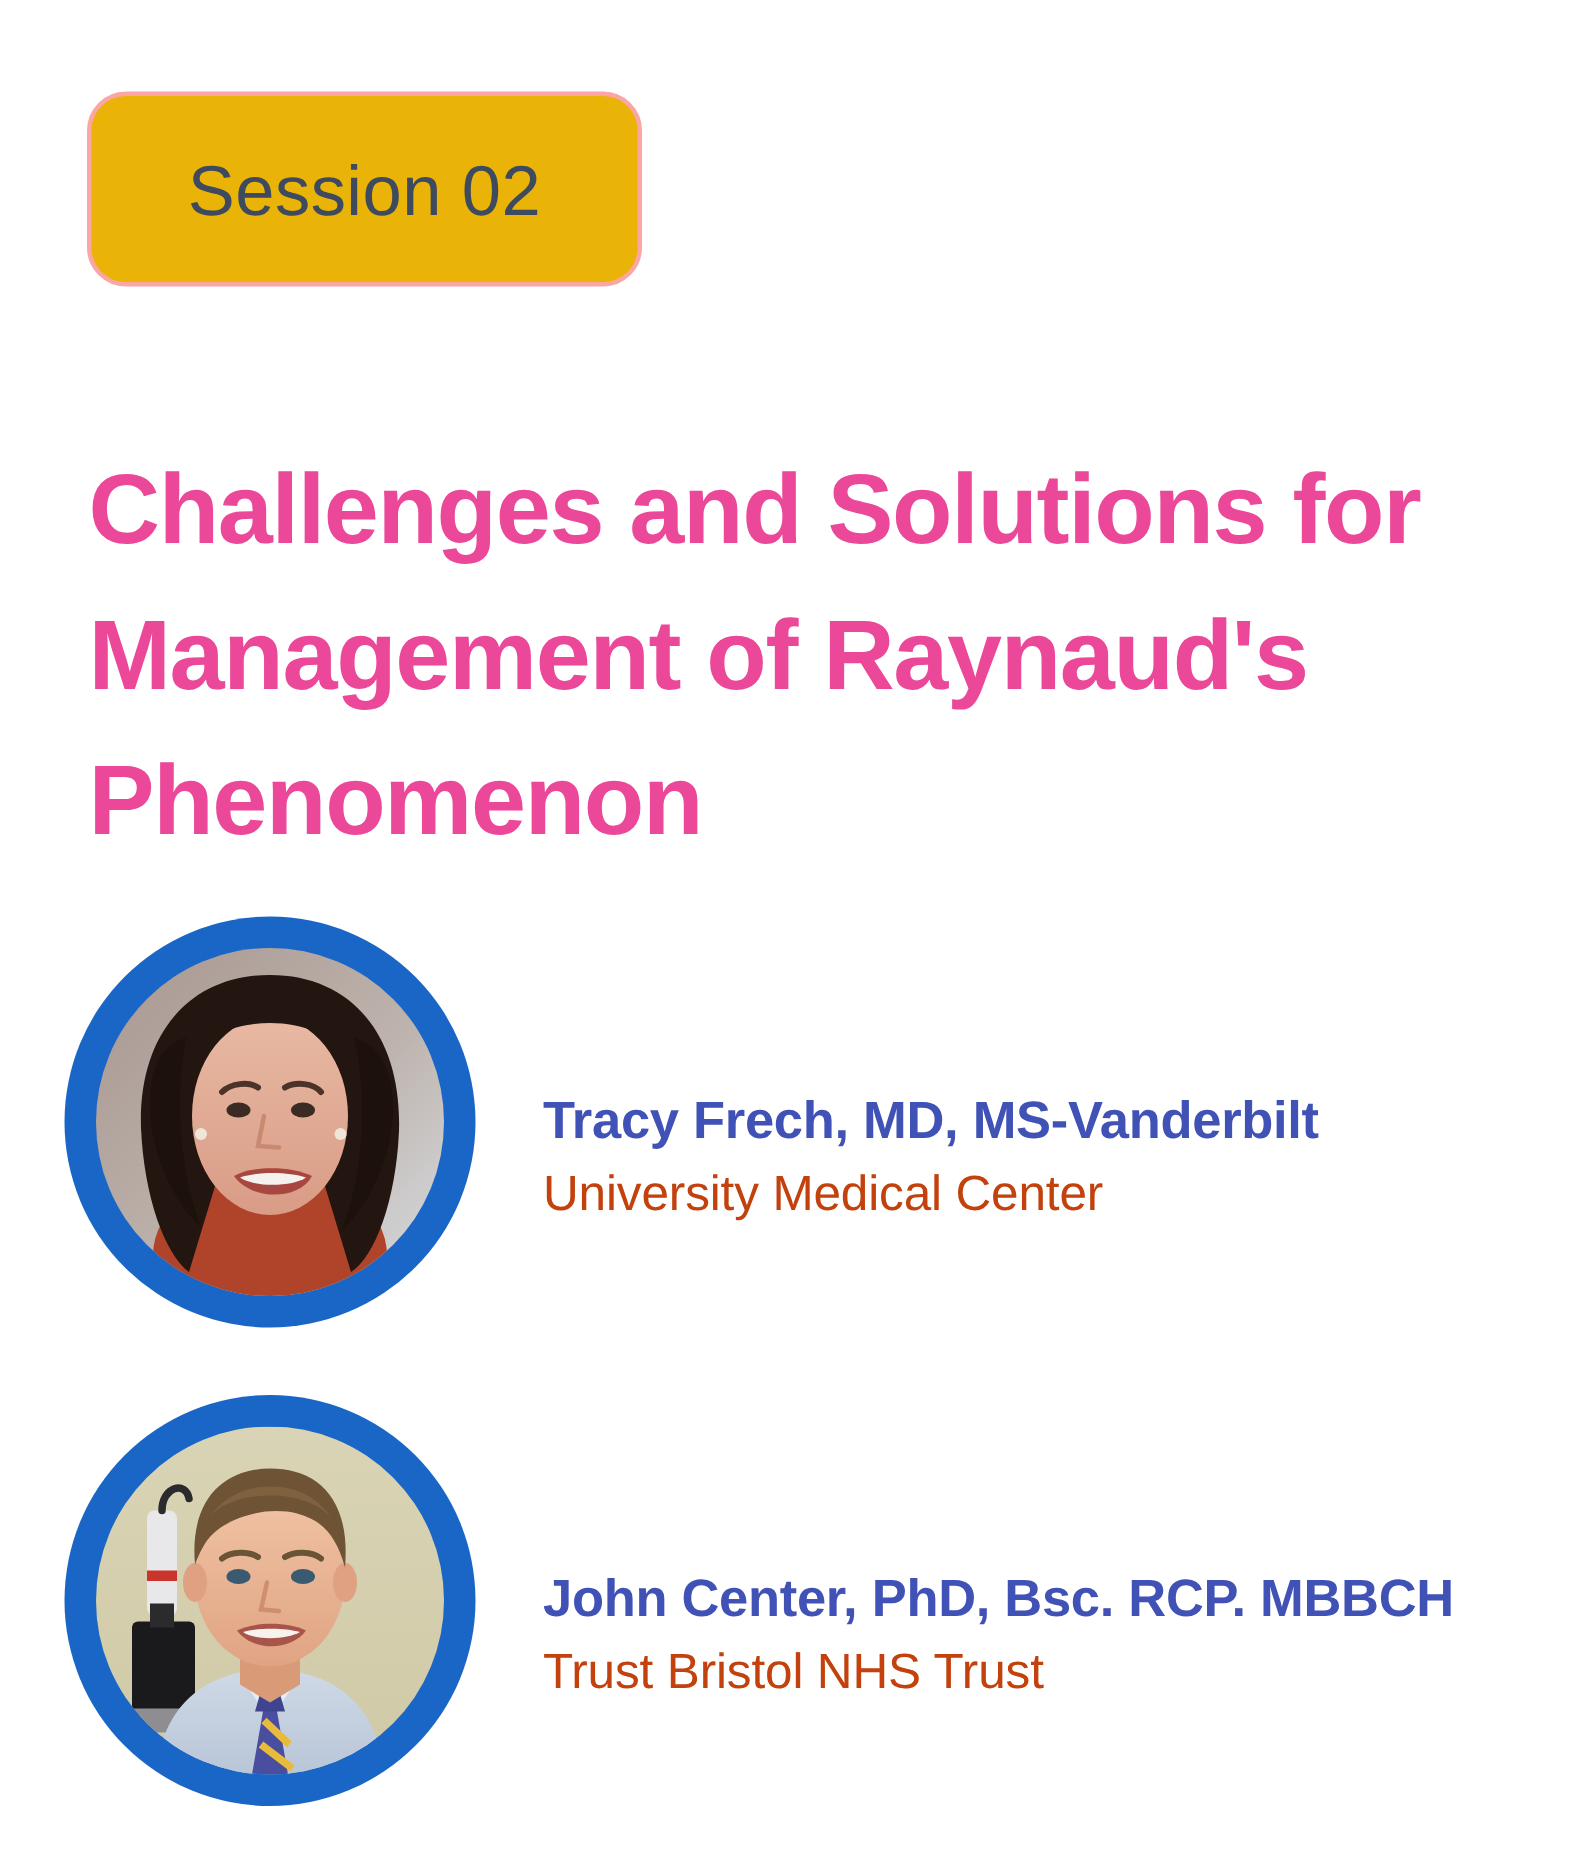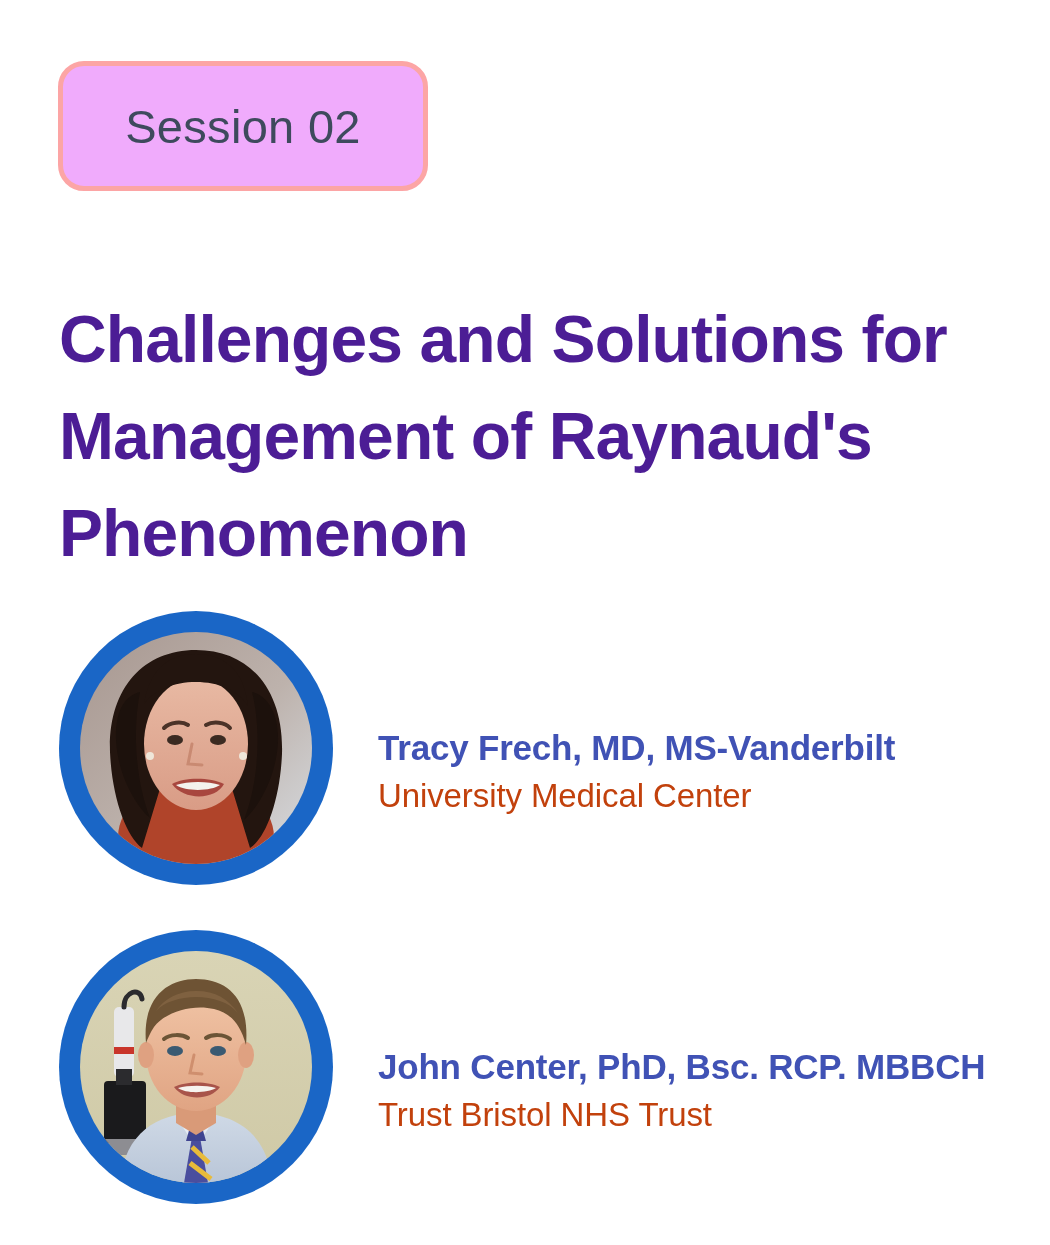--- a/index.html
+++ b/index.html
@@ -25,62 +25,61 @@
   }
 
   
   .session-badge {
     position: absolute;
     left: 58px;
     top: 61px;
     width: 370px;
     height: 130px;
     box-sizing: border-box;
-    border: 5px solid #fca5a5;
+    border: 3px solid #fca5a5;
     border-radius: 26px;
     display: flex;
     align-items: center;
     justify-content: center;
-    background: #f0abfc;
+    background: #eab308;
   }
   .session-badge-label {
     font-size: 47px;
     font-weight: 400;
     letter-spacing: 0.3px;
     color: #3e4a5d;
     line-height: 1;
     white-space: nowrap;
   }
 
   
   .session-title {
     position: absolute;
     left: 59px;
     top: 247px;
     width: 900px;
     font-size: 66px;
     font-weight: 700;
     line-height: 97px;
     letter-spacing: -0.9px;
-    color: #4c1d95;
+    color: #ec4899;
   }
 
   
   .speaker-list {
     position: absolute;
     left: 0;
     top: 611px;
     width: 1050px;
   }
   .speaker-row {
     position: relative;
     height: 319px;
     display: flex;
     align-items: center;
-    margin-left: 16px;
   }
   .speaker-avatar-ring {
     position: absolute;
     left: 43px;
     top: 0;
     width: 274px;
     height: 274px;
     border-radius: 50%;
     background: #1a66c6;
     display: flex;

